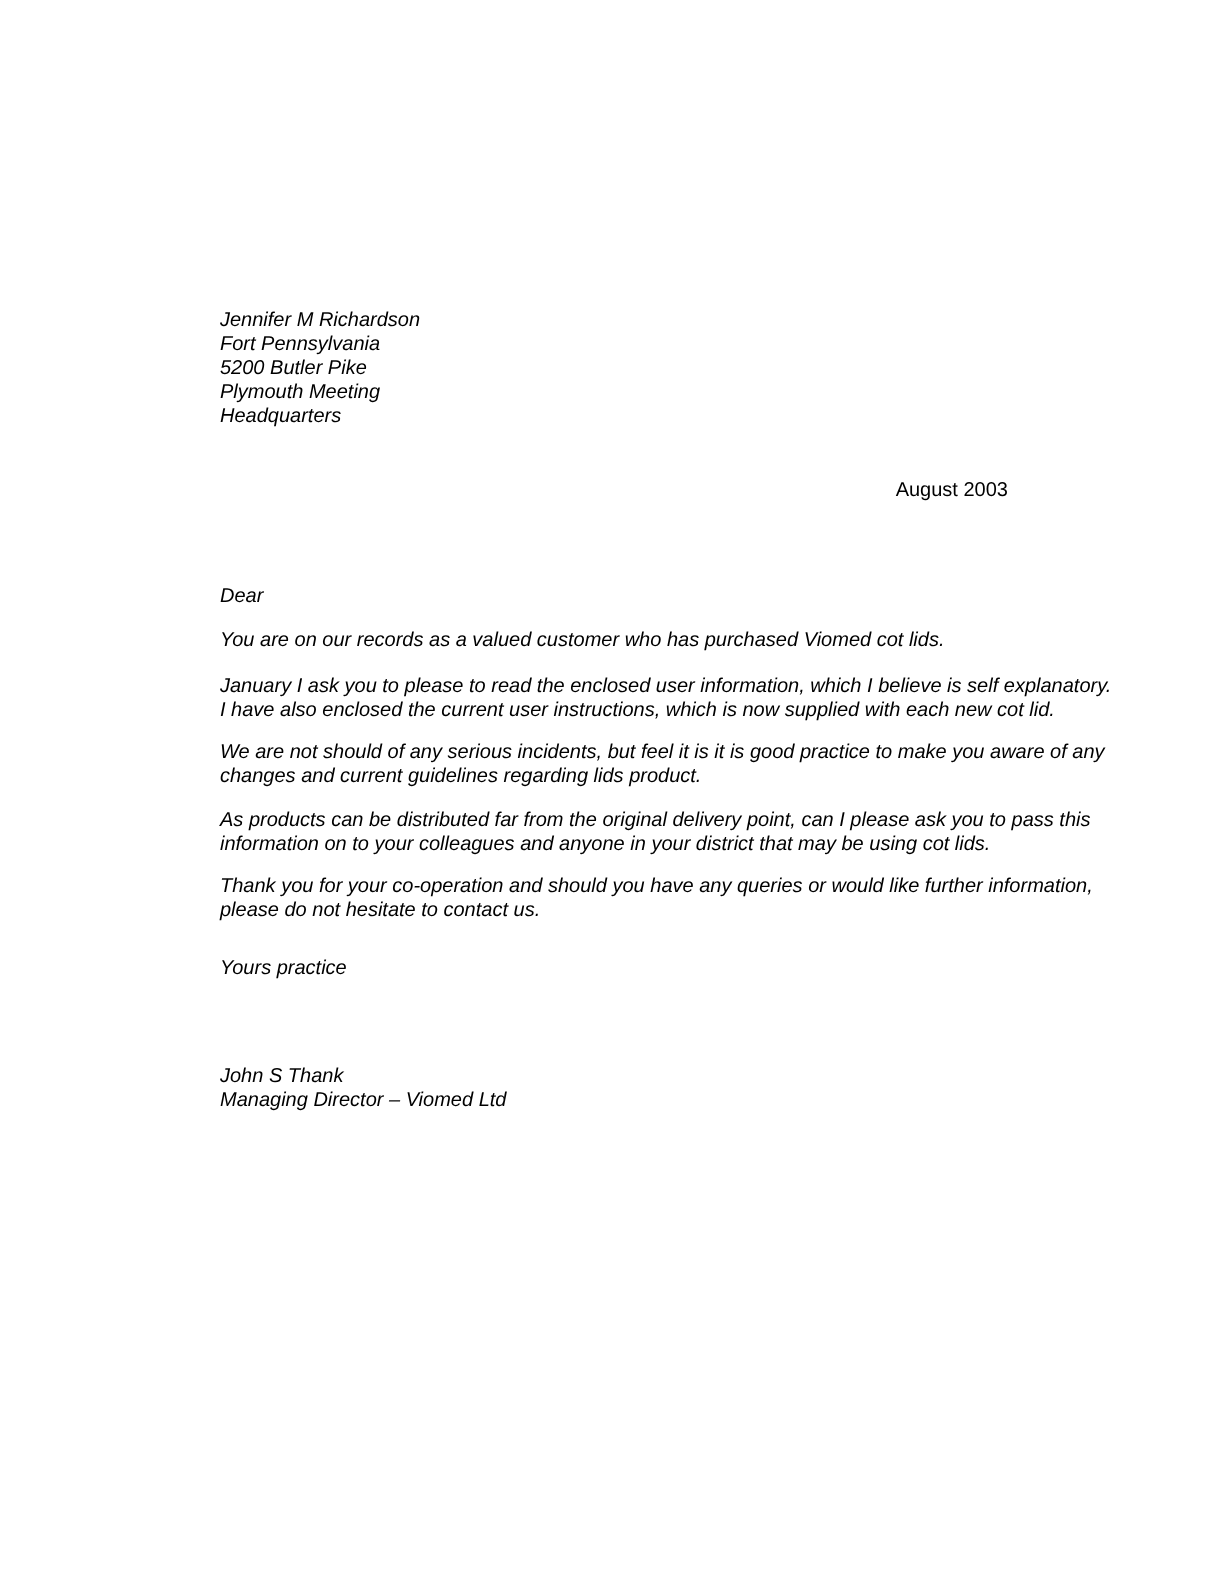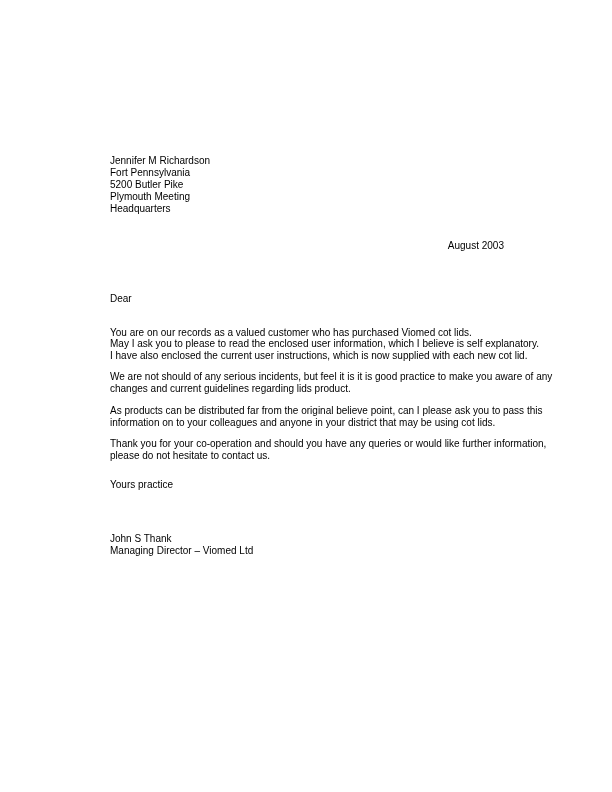--- a/index.html
+++ b/index.html
@@ -1,46 +1,46 @@
 <!DOCTYPE html>
 <html><head>
   <meta charset="utf-8">
   <style>
     html, body { margin: 0; padding: 0; background: #ffffff; }
     body { width: 612px; height: 792px; position: relative; overflow: hidden;
       font-family: "Liberation Sans", sans-serif; font-size: 10px; color: #000; line-height: 12px; }
-    .line { position: absolute; left: 110px; white-space: nowrap; }
+    .line { position: absolute; left: 110px; white-space: nowrap; font-style: italic; }
     .date { position: absolute; right: 108px; top: 240px; white-space: nowrap; }
   </style>
 </head>
 <body>
 
 <div>
   <div>
     <div class="line" style="top:155px">Jennifer M Richardson</div>
     <div class="line" style="top:167px">Fort Pennsylvania</div>
     <div class="line" style="top:179px">5200 Butler Pike</div>
     <div class="line" style="top:191px">Plymouth Meeting</div>
     <div class="line" style="top:203px">Headquarters</div>
   </div>
 
   <div class="date">August 2003</div>
 
   <div class="line" style="top:293px">Dear</div>
 
   <div>
-    <div class="line" style="top:327px">You are on our records as a valued customer who has purchased Viomed cot lids.</div>
+    <div class="line" style="top:315px">You are on our records as a valued customer who has purchased Viomed cot lids.</div>
 
-    <div class="line" style="top:338px">May I ask you to please to read the enclosed user information, which I believe is self explanatory.</div>
+    <div class="line" style="top:338px">January I ask you to please to read the enclosed user information, which I believe is self explanatory.</div>
     <div class="line" style="top:350px">I have also enclosed the current user instructions, which is now supplied with each new cot lid.</div>
 
     <div class="line" style="top:371px">We are not should of any serious incidents, but feel it is it is good practice to make you aware of any</div>
     <div class="line" style="top:383px">changes and current guidelines regarding lids product.</div>
 
-    <div class="line" style="top:405px">As products can be distributed far from the original believe point, can I please ask you to pass this</div>
+    <div class="line" style="top:405px">As products can be distributed far from the original delivery point, can I please ask you to pass this</div>
     <div class="line" style="top:417px">information on to your colleagues and anyone in your district that may be using cot lids.</div>
 
     <div class="line" style="top:438px">Thank you for your co-operation and should you have any queries or would like further information,</div>
     <div class="line" style="top:450px">please do not hesitate to contact us.</div>
   </div>
 
   <div class="line" style="top:479px">Yours practice</div>
 
   <div class="line" style="top:533px">John S Thank</div>
   <div class="line" style="top:545px">Managing Director – Viomed Ltd</div>

